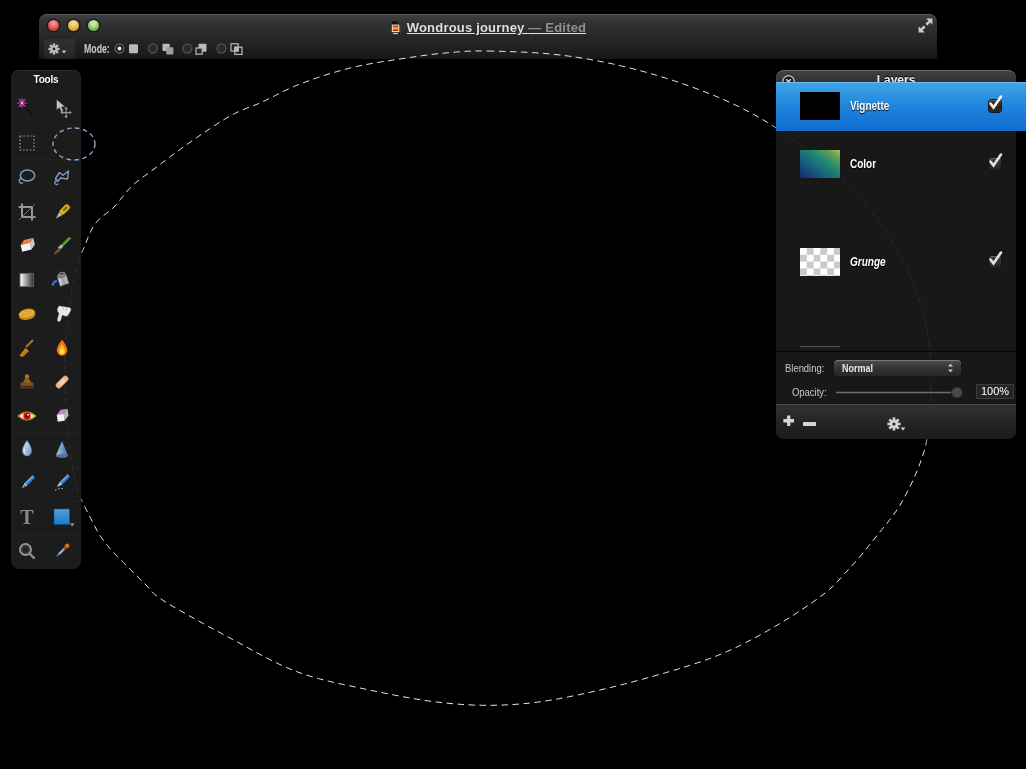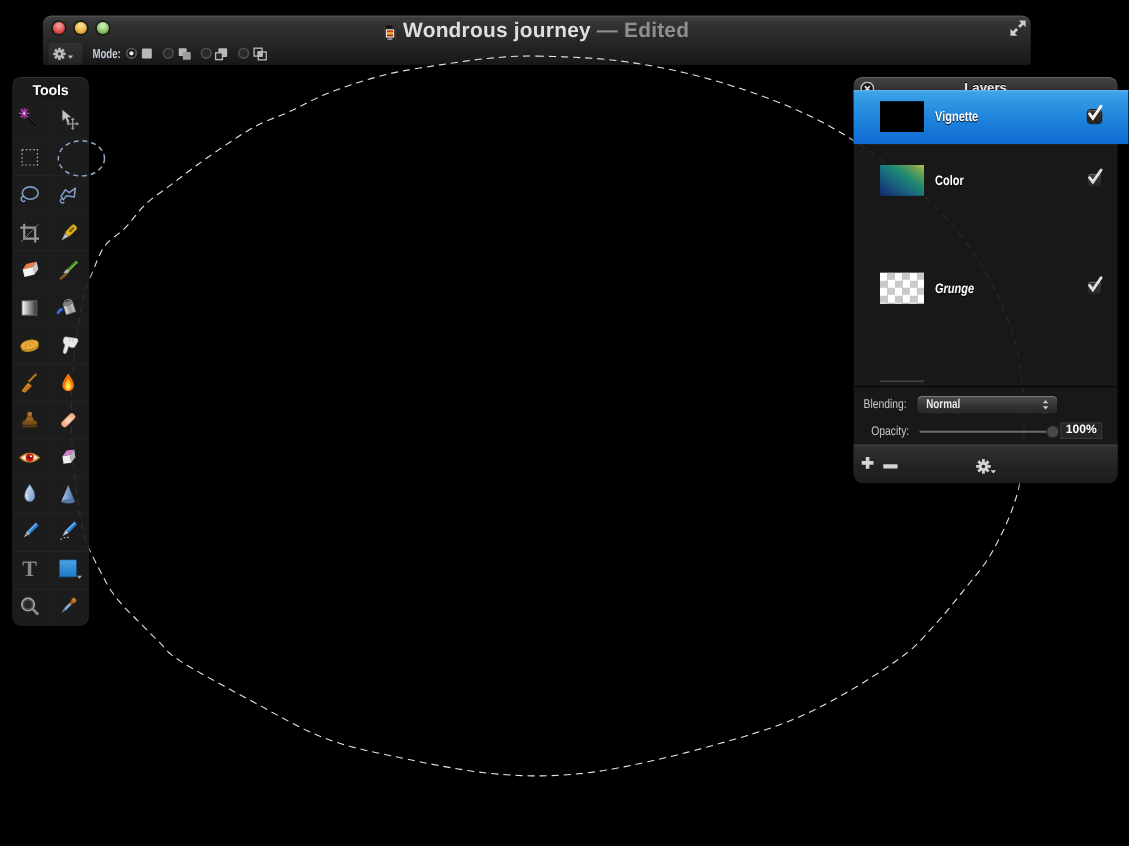--- a/index.html
+++ b/index.html
@@ -9,32 +9,32 @@
 #win{position:absolute;left:39px;top:14px;width:898px;height:45px;
 border-radius:8px 8px 2px 2px;
 background:linear-gradient(#424242 0px,#333333 8px,#282828 22px,#212121 32px,#1a1a1a 42px,#151515 45px);
 box-shadow:0 0 0 1px rgba(0,0,0,0.8), inset 0 1px 0 rgba(255,255,255,0.14);}
 .tl{position:absolute;top:6px;width:11px;height:11px;border-radius:50%;}
 #tlr{left:8.5px;background:radial-gradient(circle at 50% 30%, #f09090 0 18%, #da4a44 60%, #b02822 100%);box-shadow:0 0 0 1.5px #1c1c1c;}
 #tly{left:28.5px;background:radial-gradient(circle at 50% 30%, #f8d888 0 18%, #e8ae38 60%, #b07a14 100%);box-shadow:0 0 0 1.5px #1c1c1c;}
 #tlg{left:48.5px;background:radial-gradient(circle at 50% 30%, #c4e8a8 0 18%, #88c060 60%, #4e8830 100%);box-shadow:0 0 0 1.5px #1c1c1c;}
 #titlewrap{position:absolute;left:0;right:0;top:4px;height:16px;text-align:center;white-space:nowrap;}
 #proxy{display:inline-block;vertical-align:-3px;margin-right:6px;}
-#title{font-size:19px;font-weight:bold;color:#dedede;letter-spacing:0.2px;}
+#title{font-size:13px;font-weight:bold;color:#dedede;letter-spacing:0.2px;text-decoration:underline;}
 #title .dim{color:#8f8f8f;font-weight:bold;}
 #zoombtn{position:absolute;right:3px;top:3px;width:17px;height:17px;}
 
 #gearbtn{position:absolute;left:5px;top:25px;width:31px;height:20px;border-radius:3px;
 background:rgba(255,255,255,0.055);}
 #modelbl{position:absolute;left:45px;top:27.5px;font-size:12px;font-weight:bold;color:#c3cdd9;transform:scaleX(0.73);transform-origin:left top;}
 .mrow{position:absolute;top:25px;height:20px;}
 
 #tools{position:absolute;left:11px;top:70px;width:70px;height:499px;border-radius:8px;
 background:rgba(30,30,30,0.92);box-shadow:inset 0 1px 0 rgba(255,255,255,0.09), 0 2px 6px rgba(0,0,0,0.6);}
-#tools h3{margin:0;padding:4px 0 0 0;text-align:center;font-size:13px;color:#fff;
+#tools h3{margin:0;padding:4px 0 0 0;text-align:center;font-size:10px;color:#fff;
 text-shadow:0 1px 2px #000;letter-spacing:-0.2px;}
 .cell{position:absolute;width:24px;height:24px;}
 
 #layers{position:absolute;left:776px;top:70px;width:240px;height:369px;border-radius:8px;
 background:rgba(26,26,26,0.93);box-shadow:0 2px 8px rgba(0,0,0,0.6);}
 #lhead{position:absolute;left:0;top:0;width:240px;height:21px;border-radius:8px 8px 0 0;
 background:linear-gradient(#434343,#2a2a2a 85%,#252525);
 box-shadow:inset 0 1px 0 rgba(255,255,255,0.18);}
 #lhead .t{display:block;text-align:center;font-size:12px;font-weight:bold;color:#eee;
 padding-top:3px;text-shadow:0 -1px 0 #000;}
@@ -48,22 +48,22 @@
 #selrow{top:12px;background:linear-gradient(#40a5e8,#2188dd 45%,#0f6ad2);box-shadow:inset 0 1px 0 #66bbf0;padding-left:24px;}
 .checker{background-color:#fff;background-image:
 conic-gradient(#c9c9c9 25%,#fff 25% 50%,#c9c9c9 50% 75%,#fff 75%);
 background-size:13.6px 13.6px;}
 #lfoot{position:absolute;left:0;top:281px;width:240px;height:53px;border-top:1px solid #050505;}
 .flabel{position:absolute;font-size:11.5px;color:#c9c9c9;transform:scaleX(0.82);transform-origin:left top;}
 #dropdown{position:absolute;left:58px;top:8px;width:127px;height:16px;border-radius:4px;
 background:linear-gradient(#4e4e4e,#303030 60%,#282828);
 box-shadow:inset 0 1px 0 rgba(255,255,255,0.25),0 0 0 1px #161616;}
 #dropdown span{position:absolute;left:8px;top:1.5px;font-size:11.5px;font-weight:bold;color:#e8e8e8;transform:scaleX(0.78);transform-origin:left top;}
-#opacval{position:absolute;left:189px;top:33px;width:36px;height:13px;background:#252525;
-box-shadow:0 0 0 1px #3c3c3c;font-size:11px;font-weight:bold;color:#fff;text-align:center;line-height:13px;}
+#opacval{position:absolute;left:201px;top:33px;width:36px;height:13px;background:#252525;
+box-shadow:0 0 0 1px #3c3c3c;font-size:11px;font-weight:normal;color:#fff;text-align:center;line-height:13px;}
 #lbar{position:absolute;left:0;top:334px;width:240px;height:35px;border-radius:0 0 8px 8px;
 background:linear-gradient(#333333,#222 60%,#1c1c1c);box-shadow:inset 0 1px 0 rgba(255,255,255,0.1);}
 </style>
 </head>
 <body>
 <div id="stage">
 
   <div id="win">
     <div class="tl" id="tlr"></div>
       <div class="tl" id="tly"></div>

